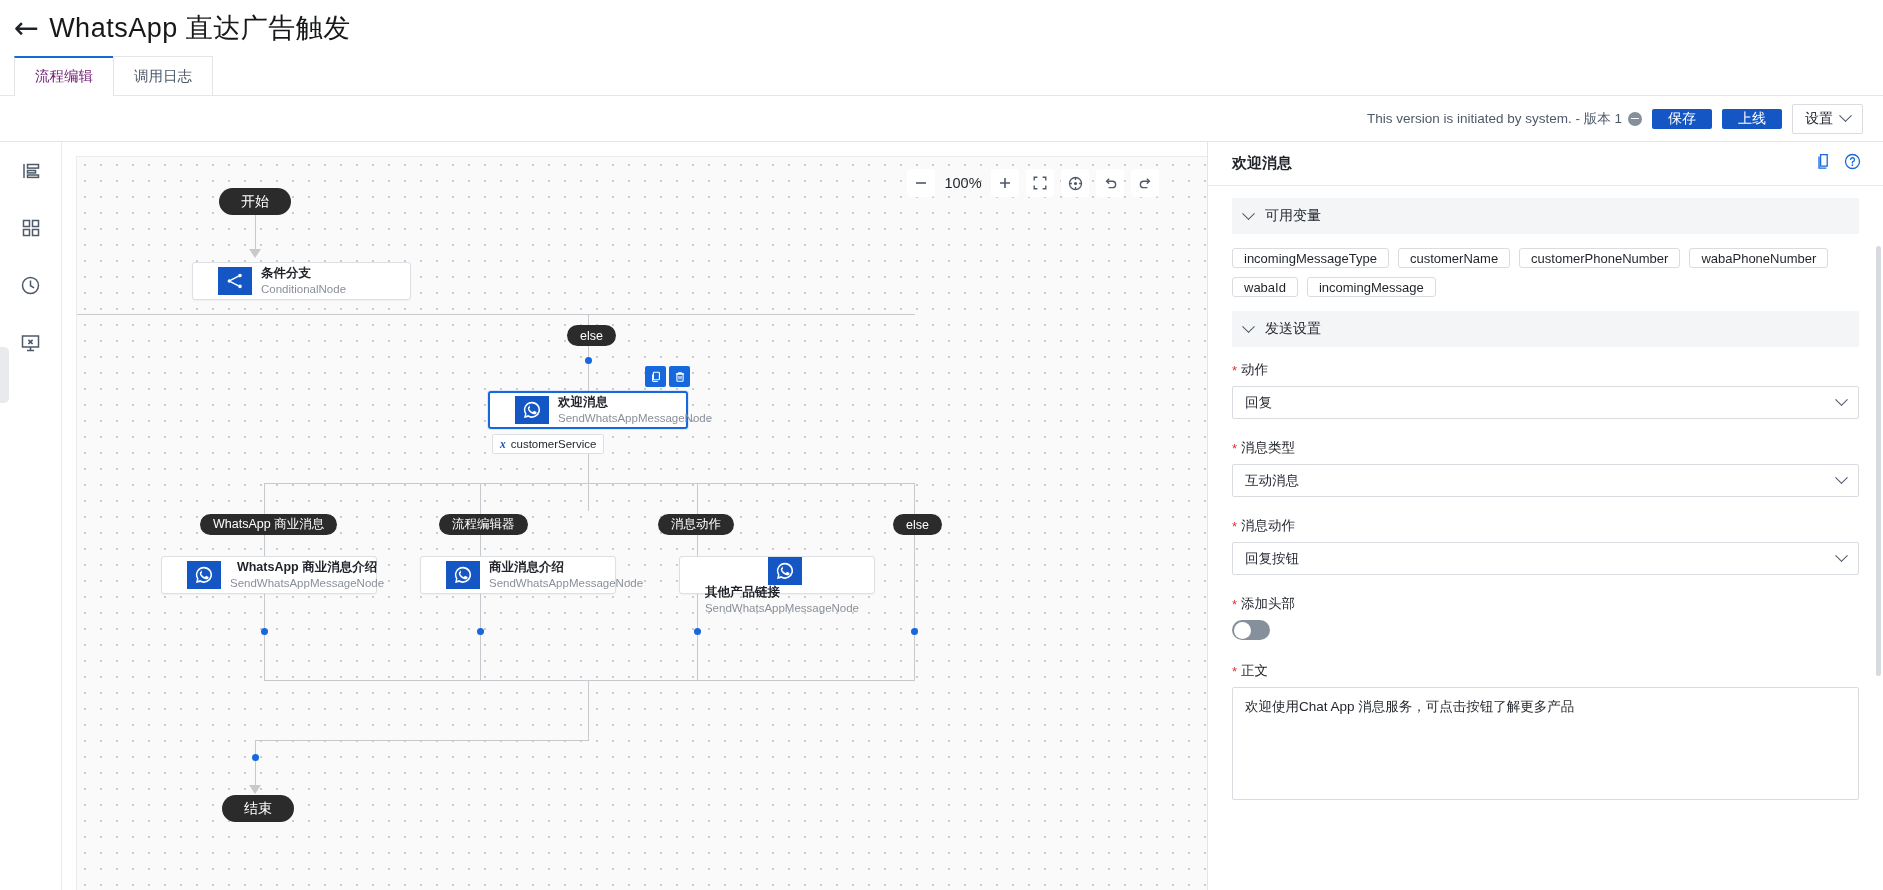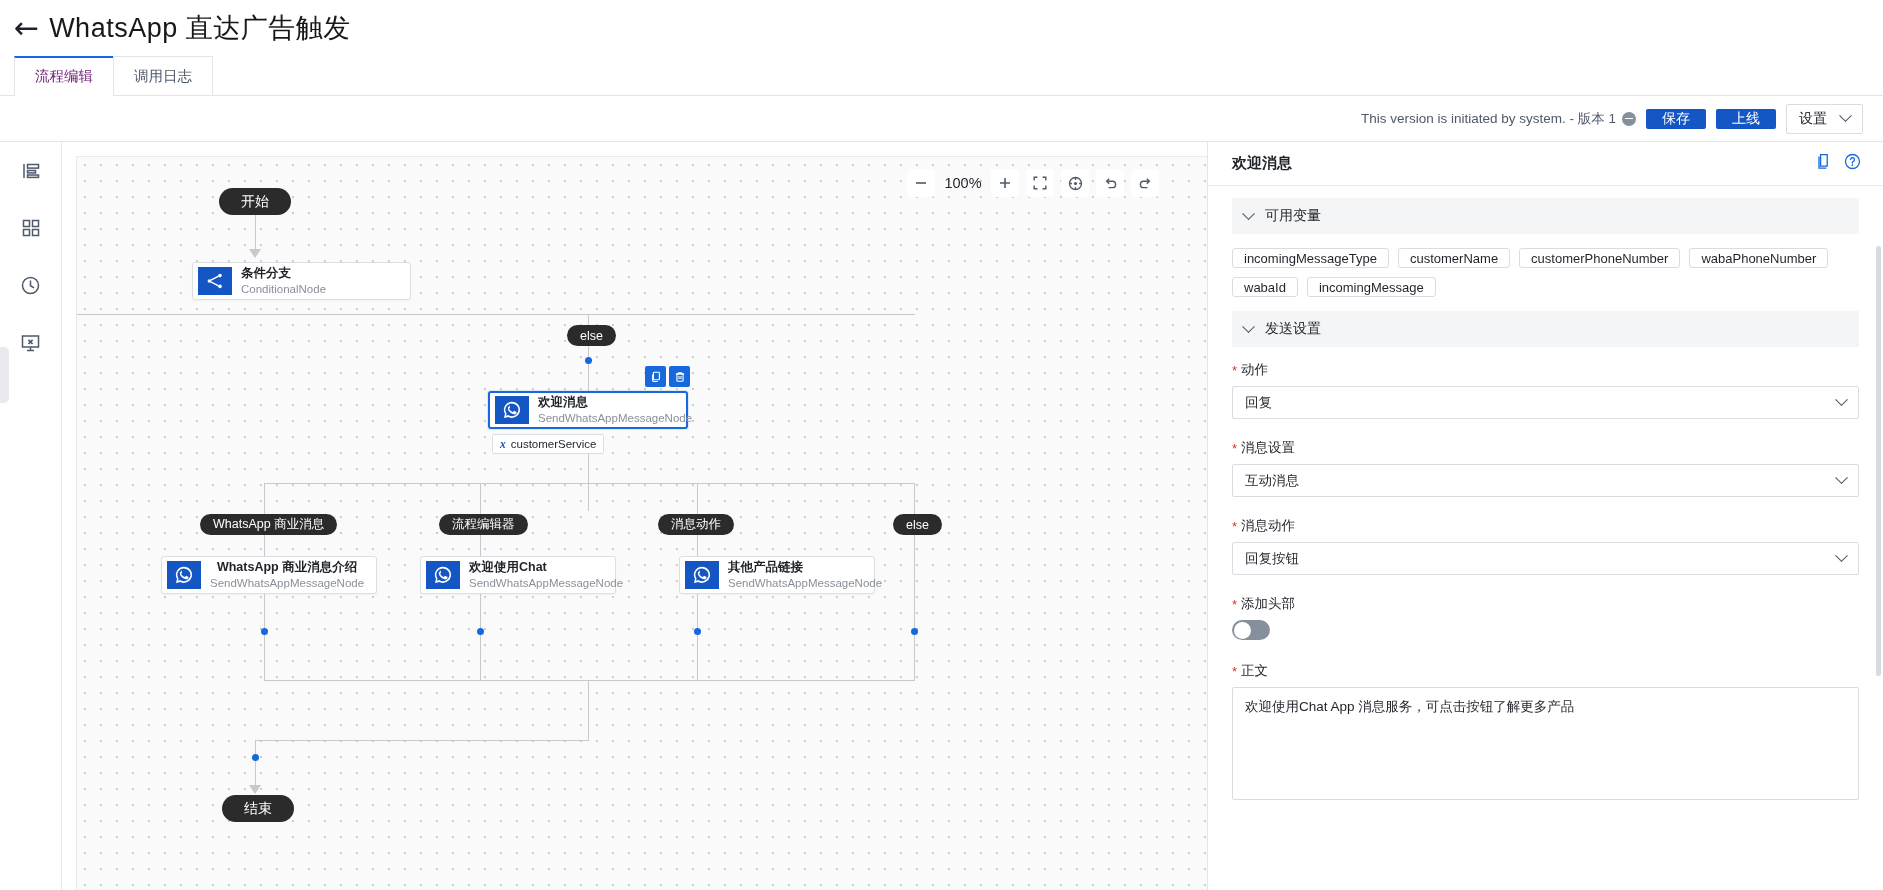--- a/index.html
+++ b/index.html
@@ -44,21 +44,21 @@
   }
   .minus-badge i { display: block; width: 8px; height: 1.6px; background: #fff; }
   .btn-primary {
     height: 20px; min-width: 58px; padding: 0 16px; background: #1456c4; color: #fff;
     font-size: 14px; border: none; border-radius: 2px; cursor: pointer;
     display: flex; align-items: center; justify-content: center;
   }
   .btn-ghost {
     height: 30px; padding: 0 12px; background: #fff; color: #1f2329; font-size: 14px;
     border: 1px solid #d9dce0; border-radius: 2px; cursor: pointer;
-    display: flex; align-items: center; gap: 14px;
+    display: flex; align-items: center; gap: 8px;
   }
   .chev { width: 9px; height: 9px; border-right: 1.6px solid #4e5969; border-bottom: 1.6px solid #4e5969;
           transform: rotate(45deg) translate(-2px,-2px); }
 
   
   .body { position: relative; height: 748px; display: flex; }
 
   
   .rail {
     width: 62px; border-right: 1px solid #e9ebee; background: #fff;
@@ -116,20 +116,21 @@
     position: absolute; background: #2b2b2b; color: #fff; border-radius: 12px;
     font-size: 12.5px; height: 21px; padding: 0 13px;
     display: flex; align-items: center; justify-content: center; white-space: nowrap; cursor: pointer;
   }
 
   
   .card {
     position: absolute; background: #fff; border: 1px solid #dcdfe3; border-radius: 3px;
     height: 38px; display: flex; align-items: center; cursor: pointer;
     box-shadow: 0 1px 2px rgba(0,0,0,.04);
+    padding-left: 20px;
   }
   .card.selected { border: 2px solid #1668dc; box-shadow: 0 0 0 1px rgba(22,104,220,.12); }
   .card-icon {
     width: 34px; height: 28px; background: #1456c4; margin: 0 9px 0 5px;
     display: flex; align-items: center; justify-content: center; flex: none;
   }
   .card-txt { display: flex; flex-direction: column; justify-content: center; line-height: 1.25; padding-right: 10px; }
   .card-title { font-size: 12.5px; font-weight: 700; color: #1f2329; white-space: nowrap; }
   .card-sub { font-size: 11.5px; color: #8a9099; white-space: nowrap; }
 
@@ -399,26 +400,26 @@
           </div>
         </div>
 
         <div class="card" style="left:343px; top:399px; width:196px;">
           <div class="card-icon">
             <svg width="20" height="20" viewBox="0 0 24 24" fill="#fff">
                 <path d="M12 2.2A9.6 9.6 0 0 0 3.6 16.6L2.4 21.6l5.2-1.3A9.6 9.6 0 1 0 12 2.2zm0 1.9a7.7 7.7 0 1 1-4.1 14.2l-.4-.2-2.7.7.7-2.6-.3-.4A7.7 7.7 0 0 1 12 4.1zm-3.4 3.6c-.2 0-.5.1-.7.4-.3.3-.9.9-.9 2.1s.9 2.5 1 2.6c.1.2 1.7 2.8 4.3 3.8 2.1.8 2.6.7 3 .6.6-.1 1.7-.7 2-1.4.2-.7.2-1.2.2-1.4-.1-.1-.3-.2-.6-.3l-2-1c-.3-.1-.5-.1-.7.1l-.8 1c-.1.2-.3.2-.6.1-.3-.2-1.3-.5-2.4-1.5-.9-.8-1.5-1.8-1.7-2.1-.1-.3 0-.4.1-.6l.5-.6c.2-.2.2-.3.3-.5.1-.2 0-.4 0-.5l-.8-1.9c-.2-.5-.4-.5-.6-.5z"></path>
               </svg>
           </div>
           <div class="card-txt">
-            <span class="card-title">欢迎使用Chat</span>
+            <span class="card-title">商业消息介绍</span>
             <span class="card-sub">SendWhatsAppMessageNode</span>
           </div>
         </div>
 
-        <div class="card" style="left:602px; top:399px; width:196px;">
+        <div class="card" style="left:602px; top:399px; width:196px;flex-direction:column;">
           <div class="card-icon">
             <svg width="20" height="20" viewBox="0 0 24 24" fill="#fff">
                 <path d="M12 2.2A9.6 9.6 0 0 0 3.6 16.6L2.4 21.6l5.2-1.3A9.6 9.6 0 1 0 12 2.2zm0 1.9a7.7 7.7 0 1 1-4.1 14.2l-.4-.2-2.7.7.7-2.6-.3-.4A7.7 7.7 0 0 1 12 4.1zm-3.4 3.6c-.2 0-.5.1-.7.4-.3.3-.9.9-.9 2.1s.9 2.5 1 2.6c.1.2 1.7 2.8 4.3 3.8 2.1.8 2.6.7 3 .6.6-.1 1.7-.7 2-1.4.2-.7.2-1.2.2-1.4-.1-.1-.3-.2-.6-.3l-2-1c-.3-.1-.5-.1-.7.1l-.8 1c-.1.2-.3.2-.6.1-.3-.2-1.3-.5-2.4-1.5-.9-.8-1.5-1.8-1.7-2.1-.1-.3 0-.4.1-.6l.5-.6c.2-.2.2-.3.3-.5.1-.2 0-.4 0-.5l-.8-1.9c-.2-.5-.4-.5-.6-.5z"></path>
               </svg>
           </div>
           <div class="card-txt">
             <span class="card-title">其他产品链接</span>
             <span class="card-sub">SendWhatsAppMessageNode</span>
           </div>
         </div>
@@ -472,21 +473,21 @@
           <span>动作</span>
         </div>
         <div class="select">
           <span>回复</span>
           <span class="chev-down"></span>
         </div>
 
 
         <div class="field-label">
           <span class="req">*</span>
-          <span>消息设置</span>
+          <span>消息类型</span>
         </div>
         <div class="select">
           <span>互动消息</span>
           <span class="chev-down"></span>
         </div>
 
         <div class="field-label">
           <span class="req">*</span>
           <span>消息动作</span>
         </div>

